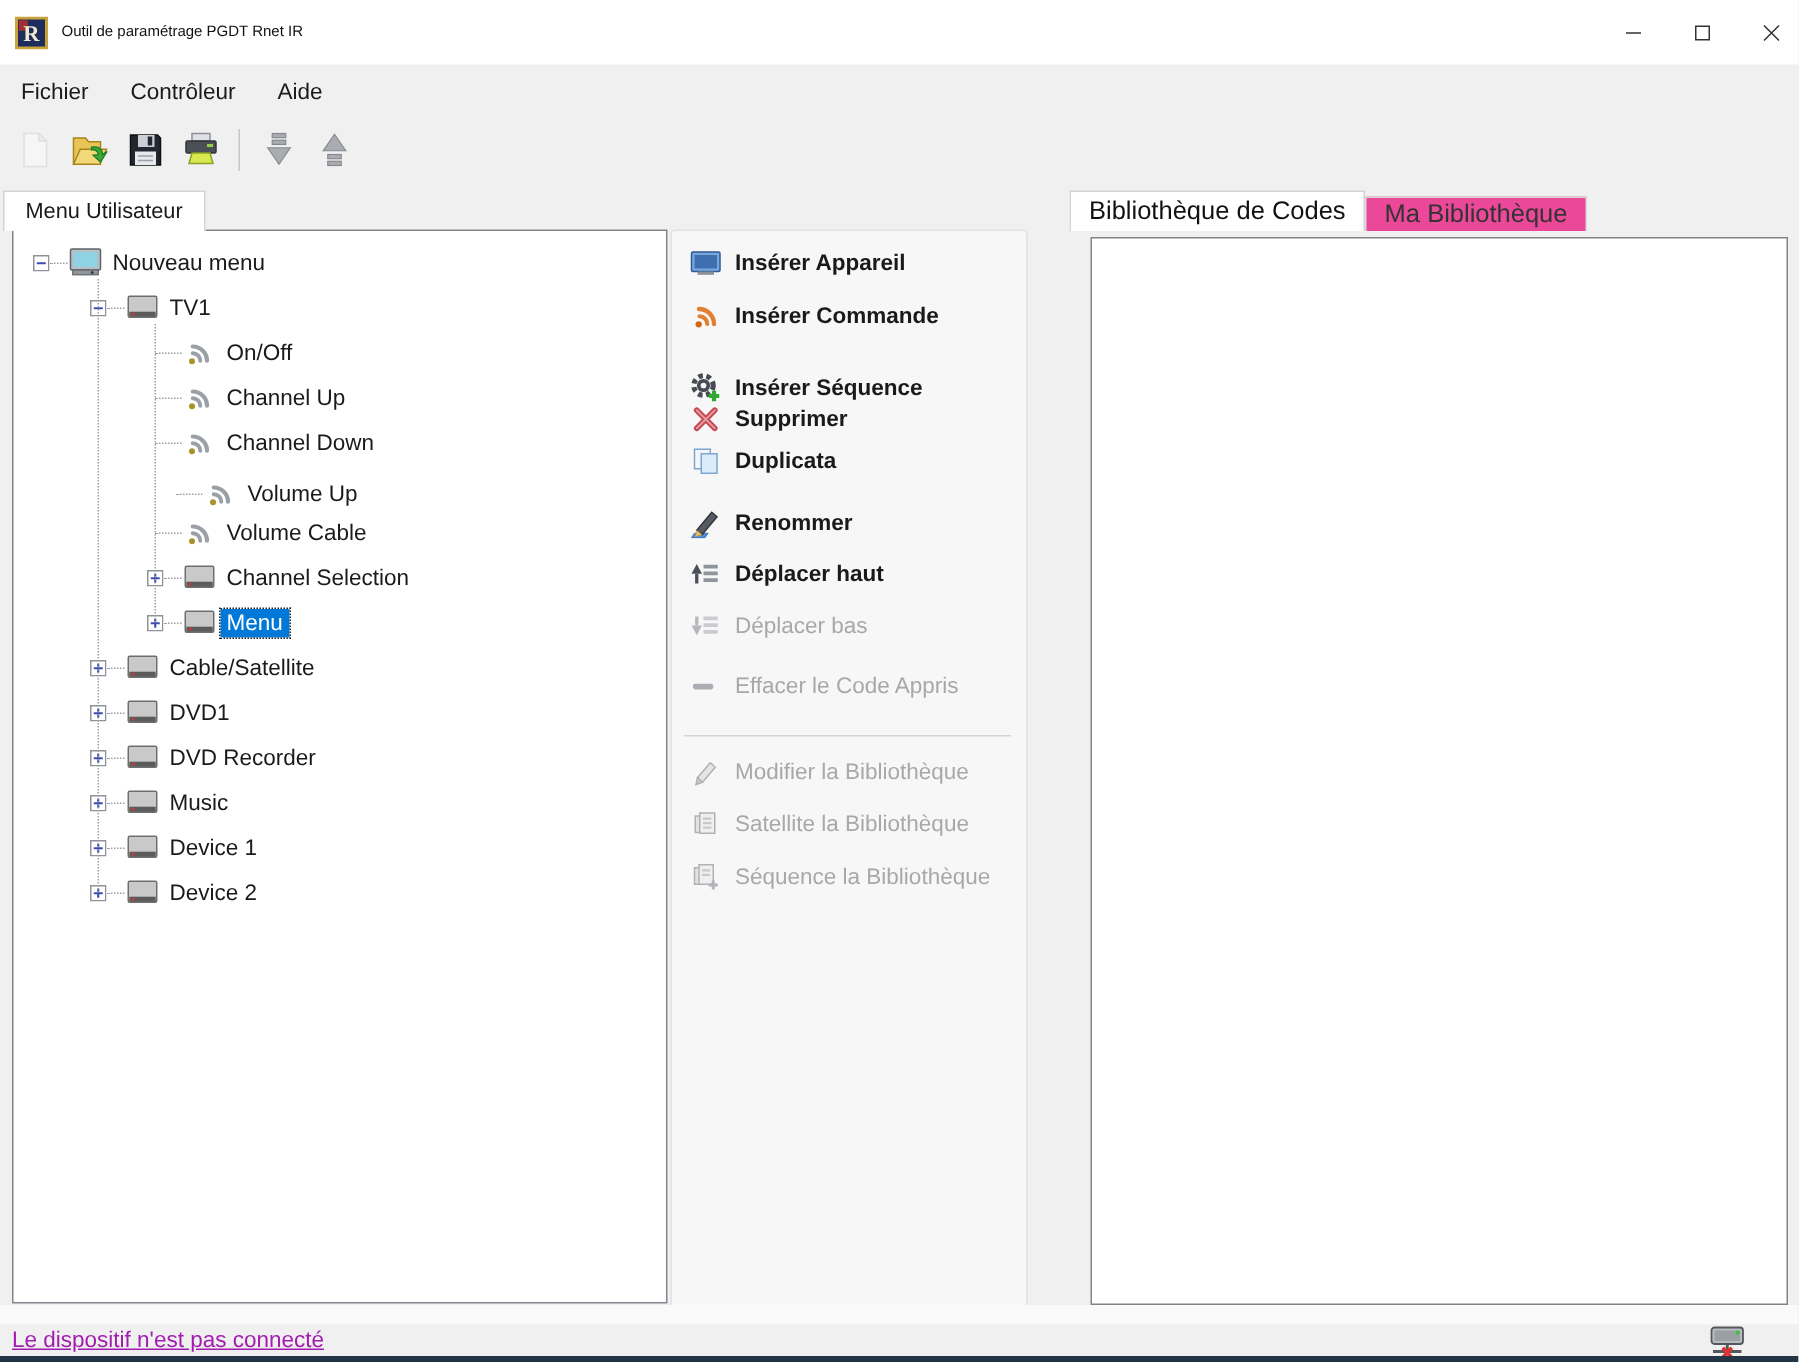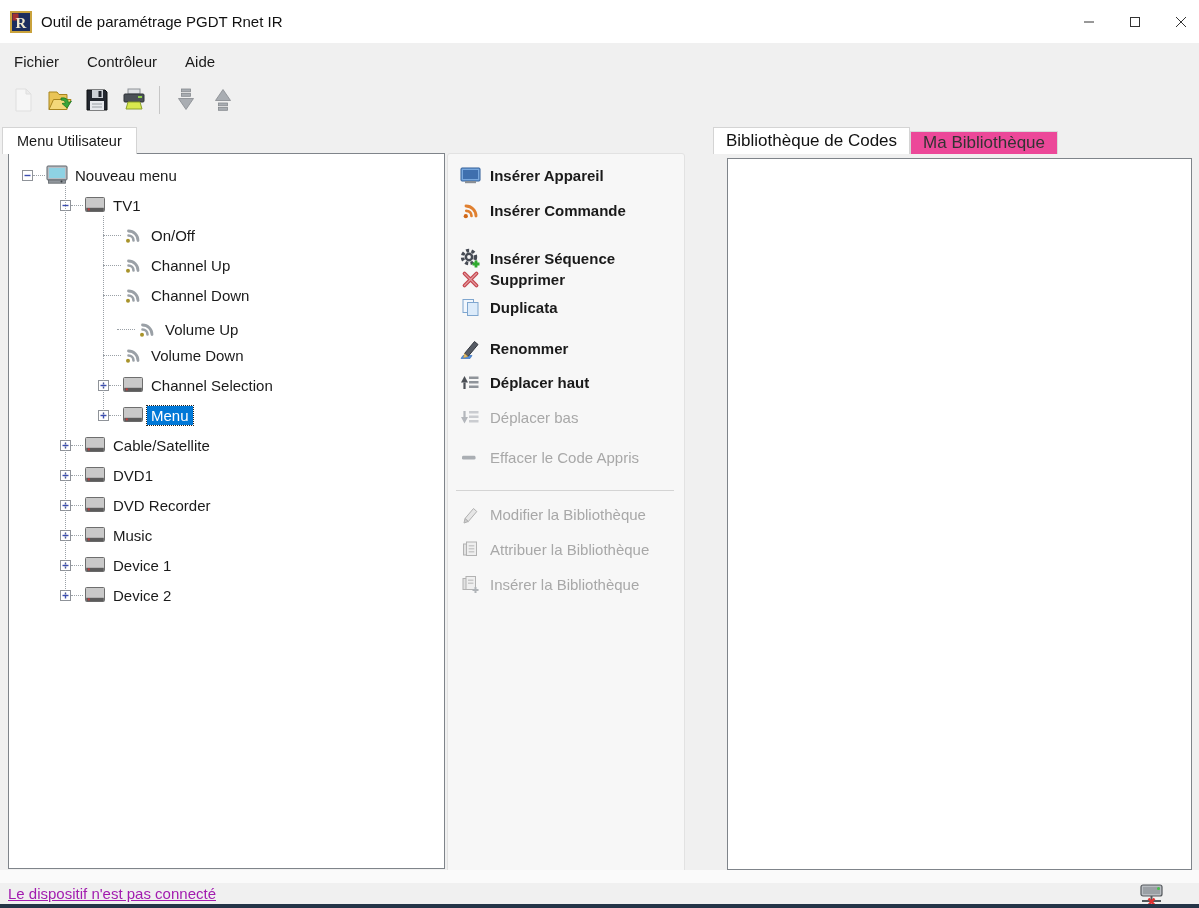--- a/index.html
+++ b/index.html
@@ -8,21 +8,21 @@
     font-family:"Liberation Sans", sans-serif;
     background:var(--window-bg,#f0f0f0);
     position:relative; overflow:hidden;
     color:var(--text,#1a1a1a);
   }
   .abs { position:absolute; }
 
   
   .titlebar { left:0; top:0; width:1199px; height:43px; background:var(--titlebar-bg,#fff); display:flex; align-items:center; }
   .titlebar .icon { width:22px; height:22px; margin-left:10px; display:inline-block; }
-  .title-text { font-size:15px; margin-left:9px; color:#111; }
+  .title-text { font-size:10px; margin-left:9px; color:#111; }
   .win-controls { position:absolute; right:0; top:0; height:43px; display:flex; }
   .win-btn { width:46px; height:43px; display:flex; align-items:center; justify-content:center; }
 
   
   .menubar { left:0; top:43px; width:1199px; height:36px; display:flex; align-items:center; }
   .menu-item { font-size:15px; padding:7px 14px; color:#1a1a1a; }
 
   
   .toolbar { left:0; top:79px; width:1199px; height:42px; display:flex; align-items:center; padding-left:4px; }
   .tool-btn { width:37px; height:34px; display:flex; align-items:center; justify-content:center; }
@@ -264,21 +264,21 @@
       </div>
       <div class="tree-row" style="top: 186px; padding-left: 89px;">
         <span class="stub stub-long"></span>
         <span class="icon tree-icon">
           <svg viewBox="0 0 22 20">
             <path d="M16 15.5 A9.5 9.5 0 0 0 6.5 6" fill="none" stroke="#9aa0a6" stroke-width="2.8" stroke-linecap="round"></path>
             <path d="M11.5 15.5 A5 5 0 0 0 6.5 10.5" fill="none" stroke="#9aa0a6" stroke-width="2.6" stroke-linecap="round"></path>
             <circle cx="6" cy="15.8" r="2" fill="#a8932a"></circle>
           </svg>
         </span>
-        <span class="tree-label">Volume Down</span>
+        <span class="tree-label">Volume Cable</span>
       </div>
       <div class="tree-row" style="top: 216px; padding-left: 89px;">
         <span class="expander">
           <svg viewBox="0 0 11 11">
             <rect x="0.5" y="0.5" width="10" height="10" fill="#fff" stroke="#8f9399"></rect>
             <line x1="2.5" y1="5.5" x2="8.5" y2="5.5" stroke="#3c4db0" stroke-width="1.4"></line>
             <line x1="5.5" y1="2.5" x2="5.5" y2="8.5" stroke="#3c4db0" stroke-width="1.4"></line>
           </svg>
         </span>
         <span class="stub"></span>
@@ -531,33 +531,33 @@
     <div class="action-row disabled" style="top: 383px;">
       <span class="icon">
         <svg viewBox="0 0 21 21">
           <rect x="3.5" y="5" width="4" height="11" fill="#e2e2e2" stroke="#b2b2b2"></rect>
           <rect x="6.5" y="3" width="10" height="13.5" fill="#efefef" stroke="#b2b2b2"></rect>
           <rect x="8.7" y="6" width="5.6" height="1.5" fill="#c9c9c9"></rect>
           <rect x="8.7" y="9" width="5.6" height="1.5" fill="#c9c9c9"></rect>
           <rect x="8.7" y="12" width="5.6" height="1.5" fill="#c9c9c9"></rect>
         </svg>
       </span>
-      <span class="action-label">Attribuer la Bibliothèque</span>
+      <span class="action-label">Satellite la Bibliothèque</span>
     </div>
     <div class="action-row disabled" style="top: 418px;">
       <span class="icon">
         <svg viewBox="0 0 21 21">
           <rect x="3" y="4.5" width="4" height="11" fill="#e2e2e2" stroke="#b2b2b2"></rect>
           <rect x="6" y="2.5" width="9.5" height="13" fill="#efefef" stroke="#b2b2b2"></rect>
           <rect x="8" y="5.5" width="5.4" height="1.5" fill="#c9c9c9"></rect>
           <rect x="8" y="8.5" width="5.4" height="1.5" fill="#c9c9c9"></rect>
           <path d="M15.5 13 v6 M12.5 16 h6" stroke="#b0b4b8" stroke-width="2"></path>
         </svg>
       </span>
-      <span class="action-label">Insérer la Bibliothèque</span>
+      <span class="action-label">Séquence la Bibliothèque</span>
     </div>
   </div>
 
 <div class="abs right-tabs" id="right-tabs">
     <div class="rtab active">Bibliothèque de Codes</div>
     <div class="rtab inactive">Ma Bibliothèque</div>
   </div>
 
 <div class="abs library-panel"></div>
 

